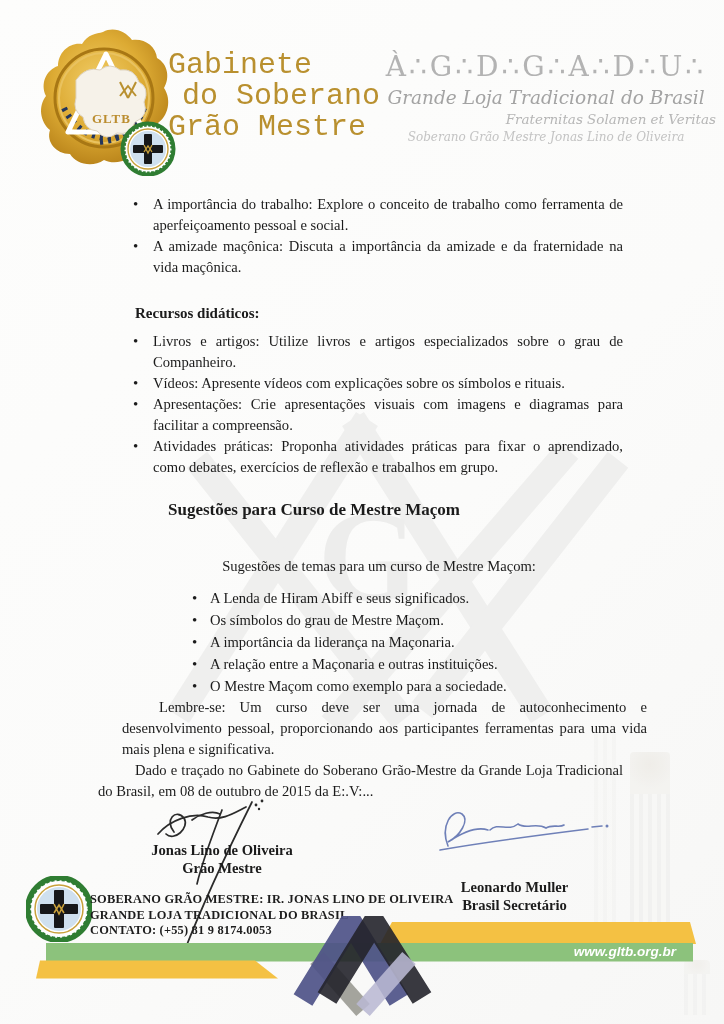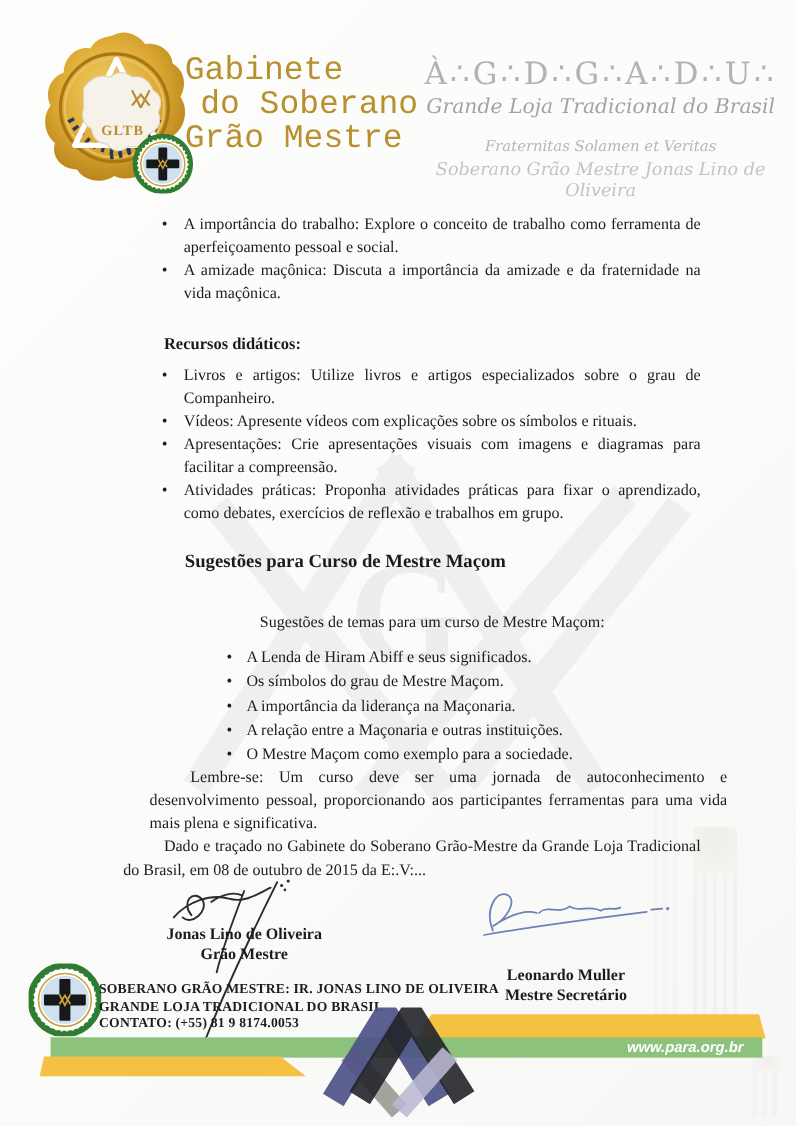--- a/index.html
+++ b/index.html
@@ -21,24 +21,24 @@
   .pillar .cap{height:42px;background:#e7e4de;border-radius:4px 4px 0 0;opacity:.8;
     background:radial-gradient(circle at 50% 30%, #e2ddd4 0%, #ecebe6 70%);}
   .pillar .shaft{background:repeating-linear-gradient(90deg,#ededeb 0 4px,#f7f7f5 4px 9px);height:100%;}
   
   .masthead-title{position:absolute;left:168px;top:50px;line-height:31px;font-family:Liberation Mono, monospace;}
   .masthead-title span{display:block;font-size:30px;color:#b9902f;}
   .masthead-title span:nth-child(2){padding-left:14px;}
   .masthead-right{position:absolute;top:50px;right:8px;width:340px;text-align:center;}
   .acronym{font-family:"DejaVu Serif",serif;font-size:28px;letter-spacing:3px;color:#b3b3b3;}
   .orgname{font-family:"DejaVu Serif",serif;font-style:italic;font-size:18.5px;color:#a3a3a3;margin-top:4px;}
-  .motto{font-family:"DejaVu Serif",serif;font-style:italic;font-size:13.5px;color:#b6b6b6;margin-top:17px;}
-  .gmline{font-family:"DejaVu Serif",serif;font-style:italic;font-size:16px;color:#c3c3c3;margin-top:3px;text-align:center;}
-  
-  .content-block{position:absolute;left:112px;width:525px;font-size:14.6px;line-height:21px;text-align:justify;}
+  .motto{font-family:"DejaVu Serif",serif;font-style:italic;font-size:13.5px;color:#b6b6b6;margin-top:3px;text-align:right;}
+  .gmline{font-family:"DejaVu Serif",serif;font-style:italic;font-size:12px;color:#c3c3c3;margin-top:3px;text-align:center;}
+  
+  .content-block{position:absolute;left:98px;width:525px;font-size:14.6px;line-height:21px;text-align:justify;}
   ul.doc-list{list-style:none;margin:0;padding:0;}
   ul.doc-list li{position:relative;padding-left:55px;margin:0;}
   ul.doc-list li::before{content:"\2022";position:absolute;left:35px;font-size:15px;}
   ul.topics{line-height:22px;}
   ul.topics li{padding-left:112px;}
   ul.topics li::before{left:94px;}
   .bold-lead{font-weight:bold;font-size:15px;margin:0;padding-left:37px;text-align:left;}
   .center-head{position:absolute;left:0;width:628px;text-align:center;font-weight:bold;font-size:17px;}
   .para{margin:0;text-indent:37px;}
   
@@ -184,21 +184,21 @@
     <g stroke="#6f80b8" stroke-width="1.6" fill="none" stroke-linecap="round">
       <path d="M16,44 C8,24 20,6 30,12 C38,18 28,34 16,40 C28,32 44,24 56,28"></path>
       <path d="M58,28 C66,20 76,30 86,22 C94,28 104,20 114,26 C120,22 128,26 132,23"></path>
       <path d="M8,48 C54,40 116,32 156,27"></path>
       <path d="M160,25 L170,24"></path>
     </g>
     <circle cx="175" cy="24" r="1.5" fill="#6f80b8"></circle>
   </svg>
   <div class="sig-text" style="left:432px;top:846px;width:165px;margin-top:32px;">
     <div>Leonardo Muller</div>
-    <div>Mestre Secretário</div>
+    <div>Brasil Secretário</div>
   </div>
 
   <svg class="footer-emblem" width="66" height="66" viewBox="0 0 66 66">
     <circle cx="33" cy="33" r="31" fill="#ffffff"></circle>
     <circle cx="33" cy="33" r="31" fill="none" stroke="#2f7d32" stroke-width="6"></circle>
     <circle cx="33" cy="33" r="27.5" fill="none" stroke="#ffffff" stroke-width="2.5" stroke-dasharray="2 3"></circle>
     <circle cx="33" cy="33" r="24" fill="none" stroke="#c9a13b" stroke-width="1.5"></circle>
     <circle cx="33" cy="33" r="22" fill="#cfe0ef"></circle>
     <rect x="28" y="14" width="10" height="38" fill="#17181a" rx="1"></rect>
     <rect x="14" y="28" width="38" height="10" fill="#17181a" rx="1"></rect>
@@ -210,21 +210,21 @@
     <div>GRANDE LOJA TRADICIONAL DO BRASIL</div>
     <div>CONTATO: (+55) 81 9 8174.0053</div>
   </div>
 
   <svg class="bands" viewBox="0 0 724 100">
     <polygon points="392,7 690,7 696,29 380,29" fill="#f4c143"></polygon>
     <rect x="46" y="28" width="647" height="18.5" fill="#8cc27c"></rect>
     <polygon points="40,45.5 255,45.5 278,63.5 36,63.5" fill="#f4c143"></polygon>
   </svg>
 
-  <div class="website">www.para.org.br</div>
+  <div class="website">www.gltb.org.br</div>
 
   <svg class="footer-logo" width="140" height="100" viewBox="0 0 140 100">
     <g fill="none" stroke-linecap="butt">
       <path d="M24,42 L70,94" stroke="#8f8e86" stroke-width="18" opacity="0.8"></path>
       <path d="M10,84 L58,6 L106,84" stroke="#4e5288" stroke-width="22" opacity="0.92"></path>
       <path d="M34,82 L81,6 L129,82" stroke="#23242b" stroke-width="22" opacity="0.9"></path>
       <path d="M70,94 L116,42" stroke="#bab8d3" stroke-width="18" opacity="0.88"></path>
     </g>
   </svg>
 

